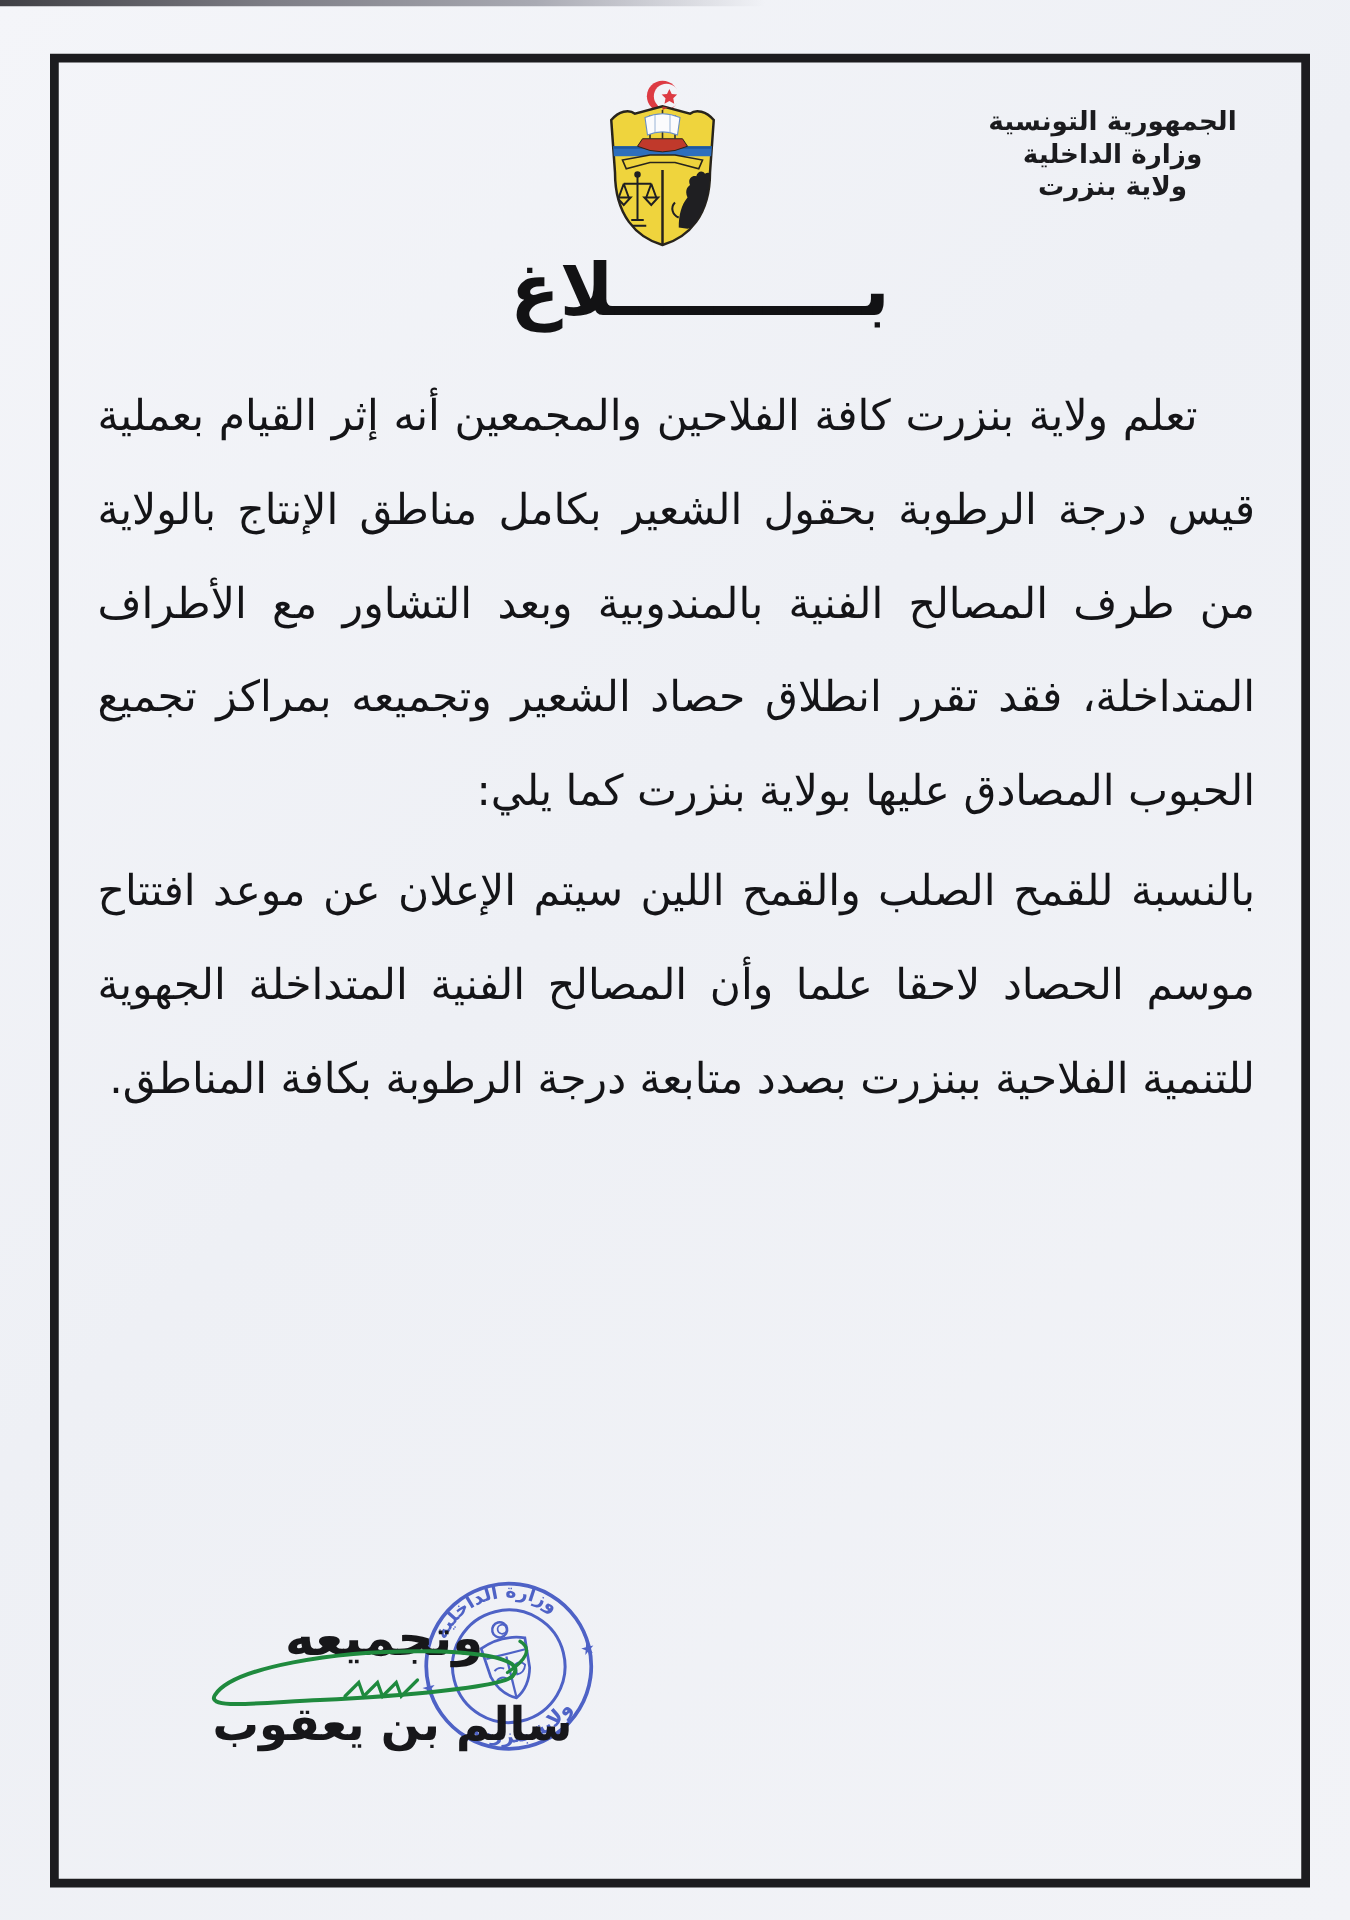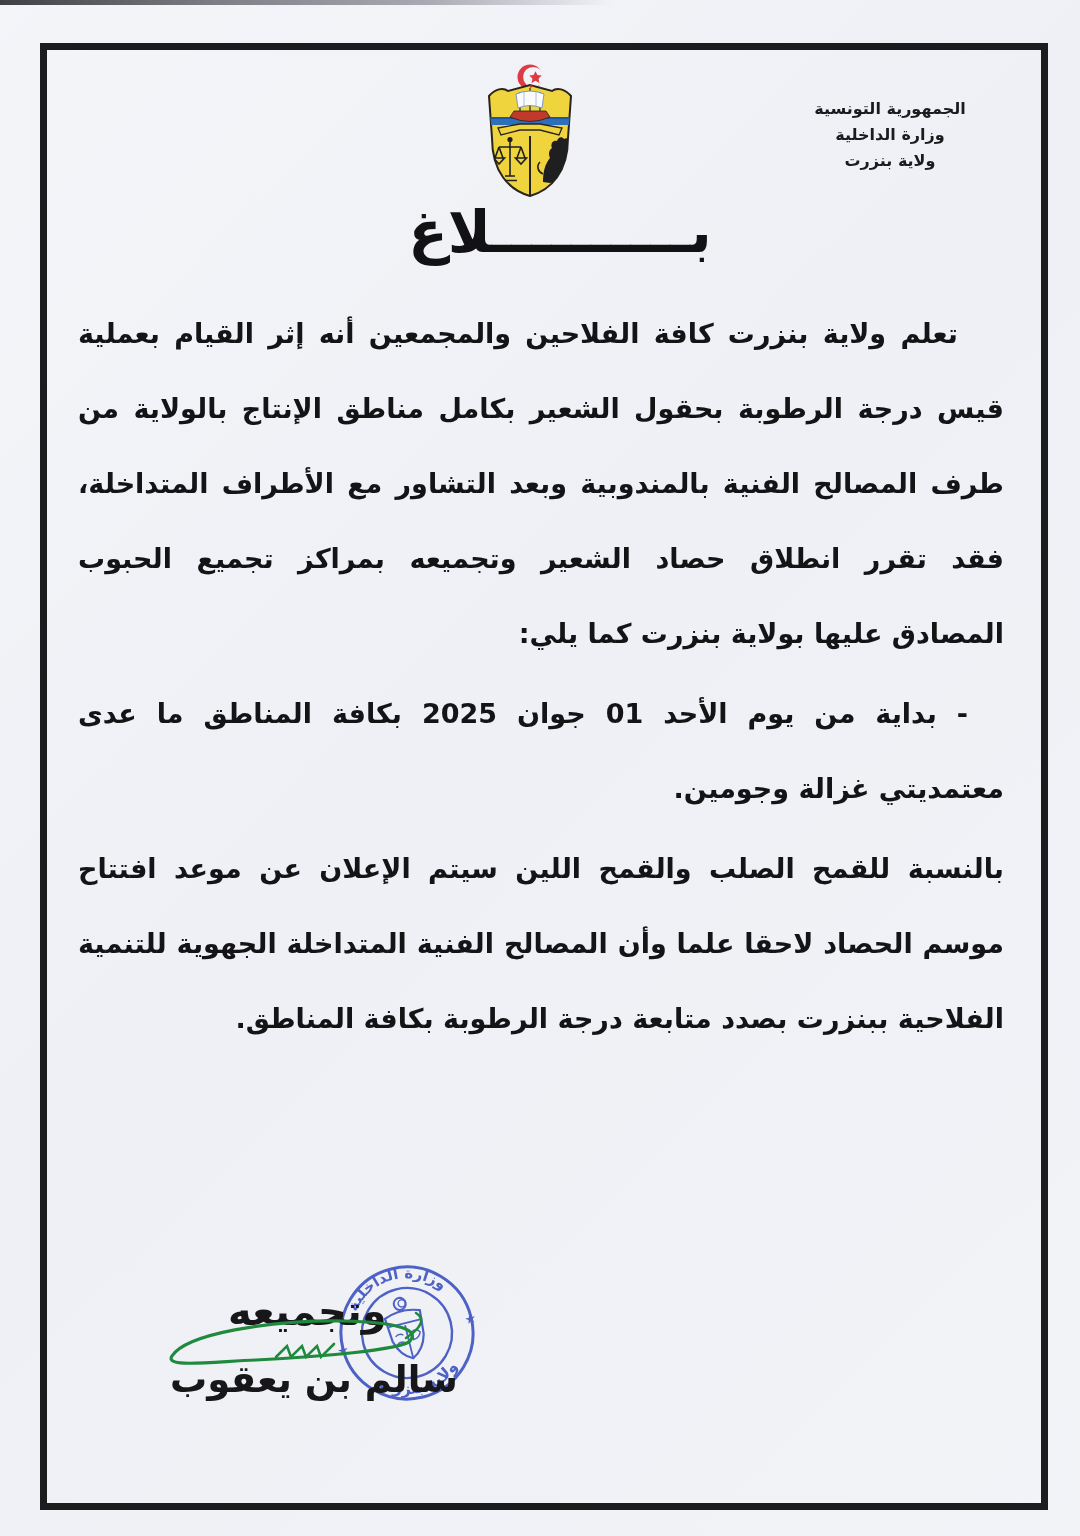--- a/index.html
+++ b/index.html
@@ -17,40 +17,40 @@
     position: absolute; top: 0; left: 0;
     width: 612px; height: 5px;
     background: linear-gradient(90deg, #3f3f44 0%, #7d7d85 35%, #a9aab3 70%, rgba(180,182,192,0) 100%);
   }
   .page-border {
     position: absolute; left: 40px; top: 43px;
     width: 994px; height: 1453px;
     border: 7px solid #1c1c1f;
   }
   .agency {
-    position: absolute; top: 96px; right: 70px; width: 240px;
+    position: absolute; top: 84px; right: 70px; width: 240px;
     text-align: center; direction: rtl;
-    font-weight: bold; font-size: 16px; line-height: 26px;
+    font-weight: bold; font-size: 21px; line-height: 26px;
     color: #1b1b1e;
   }
   .emblem {
     position: absolute; left: 478px; top: 62px;
     width: 104px; height: 140px;
   }
   .doc-title {
     position: absolute; top: 198px; left: 0; width: 100%;
     text-align: center; direction: rtl;
     font-size: 58px; font-weight: bold; color: #121214;
     letter-spacing: 0;
     margin-left: 20px;
   }
   .body-text {
     position: absolute; top: 296px; left: 78px; width: 926px;
     direction: rtl; text-align: justify;
-    font-size: 27px; font-weight: bold; color: #141417;
+    font-size: 34px; font-weight: normal; color: #141417;
     line-height: 75px;
   }
   .body-text p { margin: 0 0 5px 0; }
   p.indent-lg { text-indent: 46px; }
   p.indent-sm { text-indent: 36px; }
   .gov-title {
     position: absolute; top: 1288px; left: 228px;
     direction: rtl; font-size: 40px; font-weight: bold; color: #17171a;
     z-index: 3;
   }
@@ -122,21 +122,20 @@
   <div class="agency">
     <div>الجمهورية التونسية</div>
     <div>وزارة الداخلية</div>
     <div>ولاية بنزرت</div>
   </div>
 
   <div class="doc-title">بــــــــــلاغ</div>
 
   <div class="body-text">
     <p class="indent-lg">تعلم ولاية بنزرت كافة الفلاحين والمجمعين أنه إثر القيام بعملية قيس درجة الرطوبة بحقول الشعير بكامل مناطق الإنتاج بالولاية من طرف المصالح الفنية بالمندوبية وبعد التشاور مع الأطراف المتداخلة، فقد تقرر انطلاق حصاد الشعير وتجميعه بمراكز تجميع الحبوب المصادق عليها بولاية بنزرت كما يلي:</p>
-    <p class="indent-sm">- بداية من يوم الأحد 01 جوان 2025 بكافة المناطق ما عدى معتمديتي غزالة وجومين.</p>
     <p>بالنسبة للقمح الصلب والقمح اللين سيتم الإعلان عن موعد افتتاح موسم الحصاد لاحقا علما وأن المصالح الفنية المتداخلة الجهوية للتنمية الفلاحية ببنزرت بصدد متابعة درجة الرطوبة بكافة المناطق.</p>
   </div>
 
   <svg class="stamp" viewBox="0 0 170 170" aria-hidden="true">
     <defs>
       <path id="stampArcTop" d="M 30,85 A 55,55 0 0 1 140,85"></path>
       <path id="stampArcBottom" d="M 24,85 A 61,61 0 0 0 146,85"></path>
     </defs>
     <g stroke="#4156c2" fill="none">
       <circle cx="85" cy="85" r="66" stroke-width="3"></circle>

